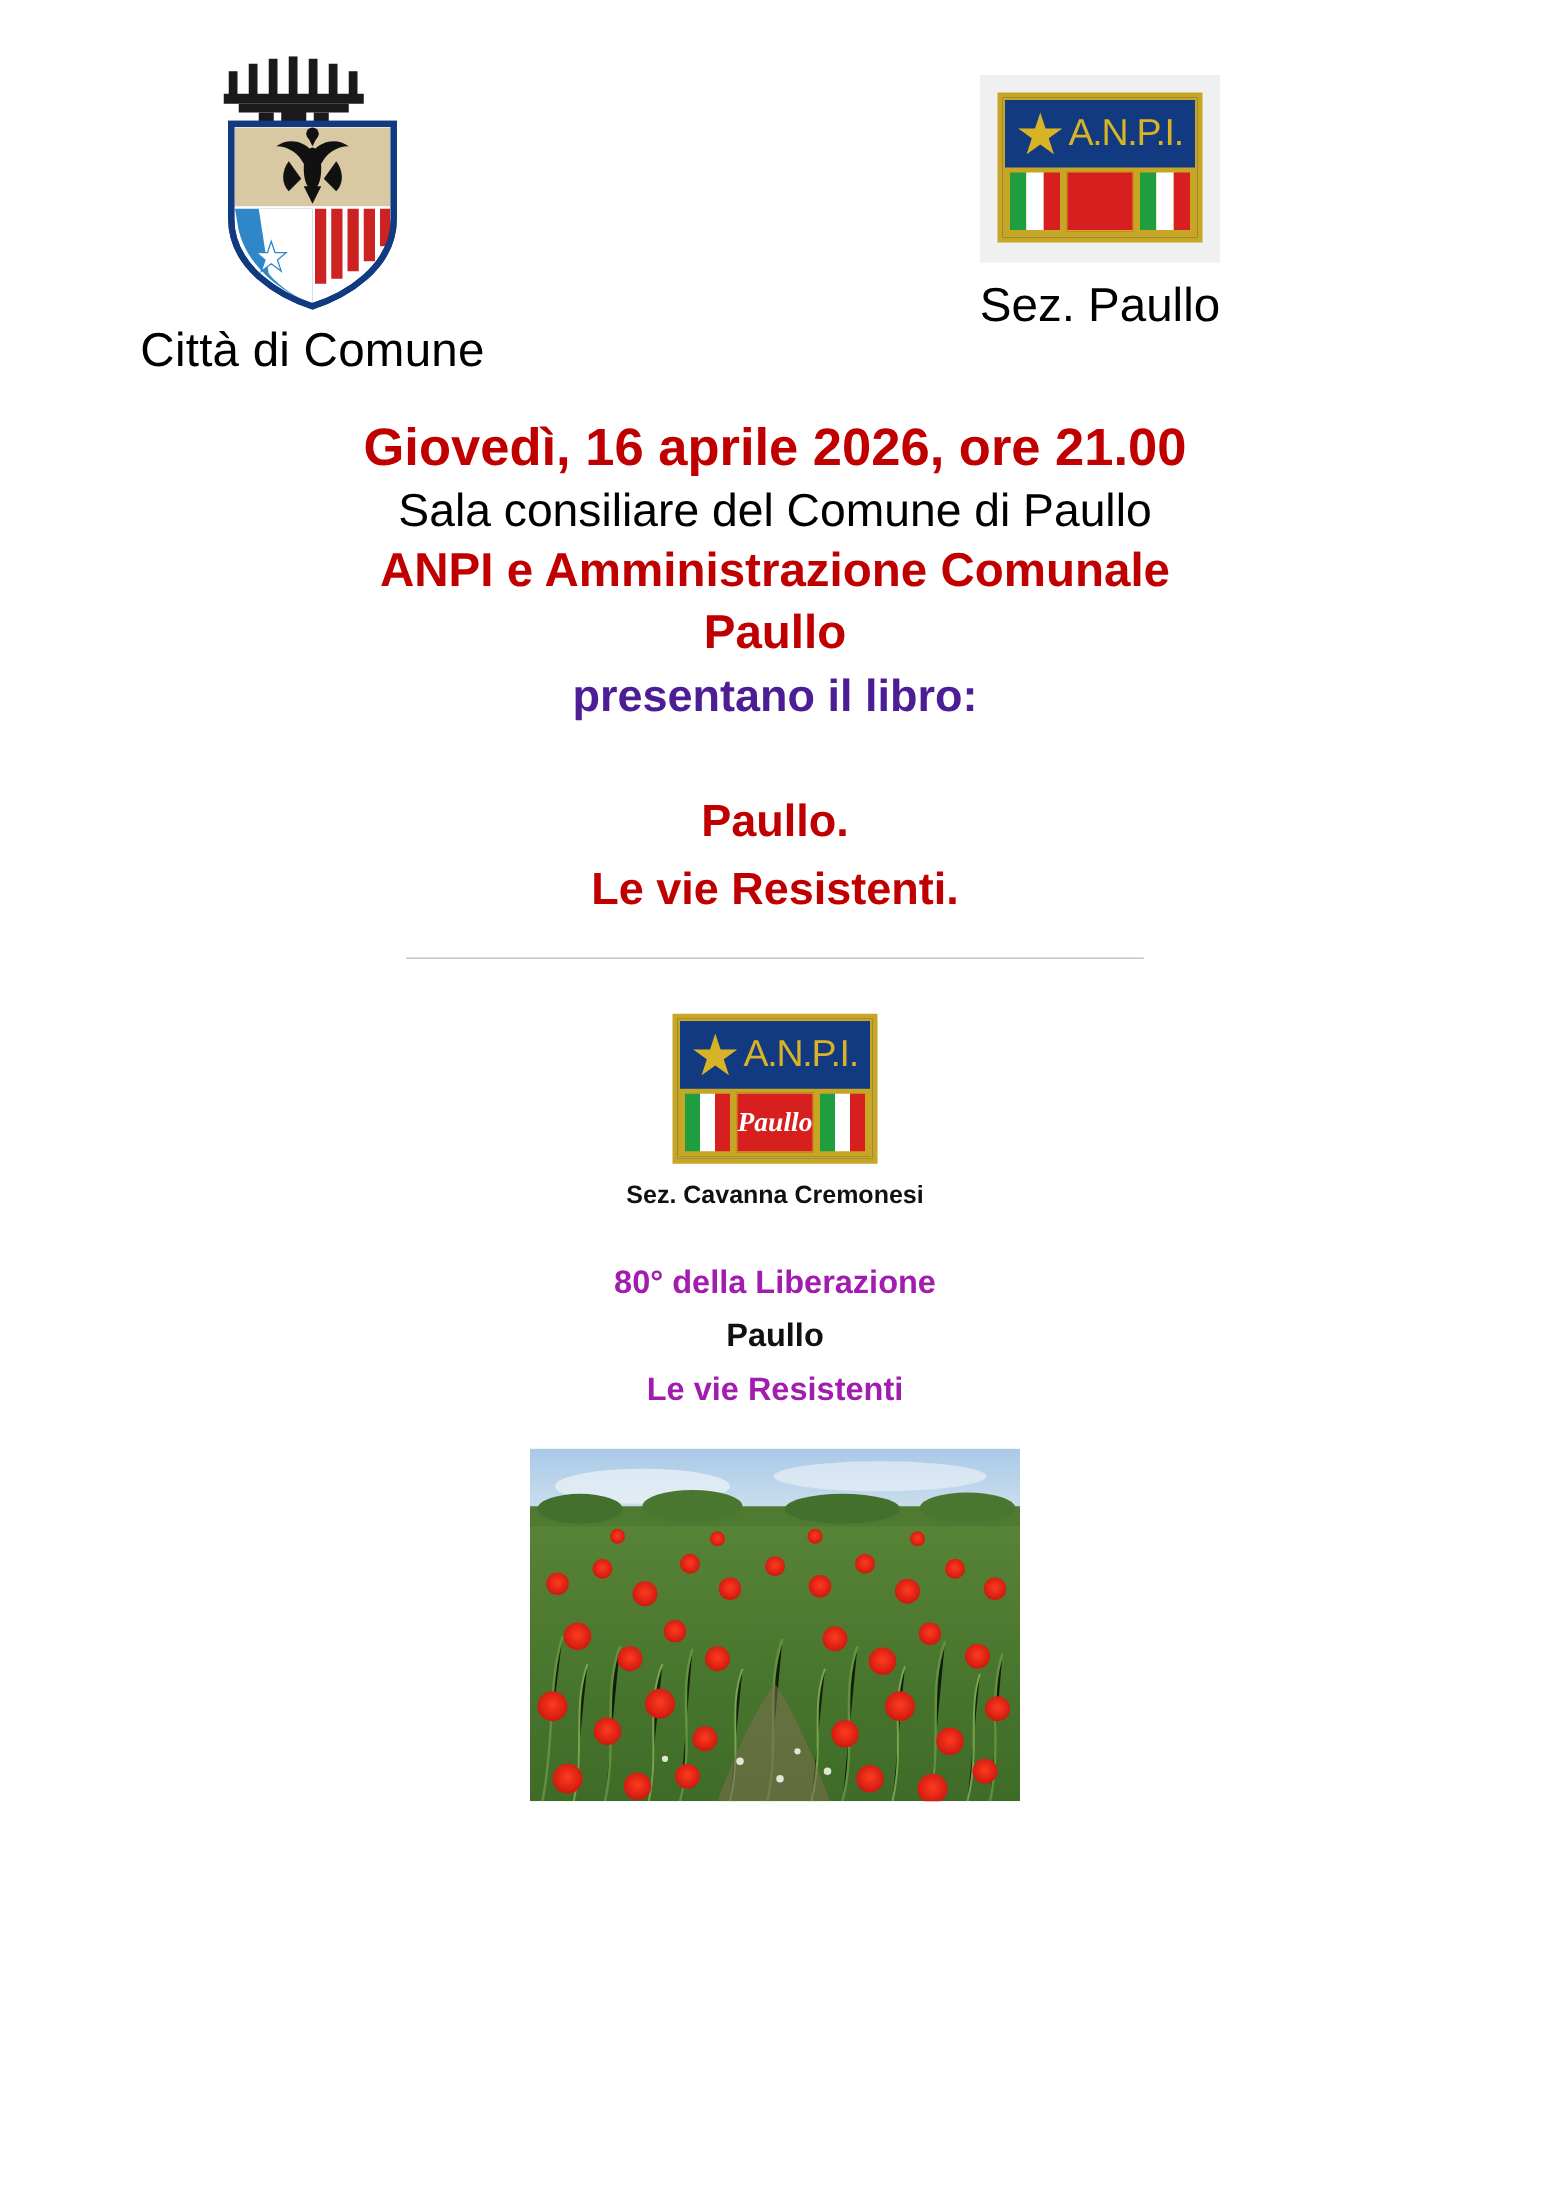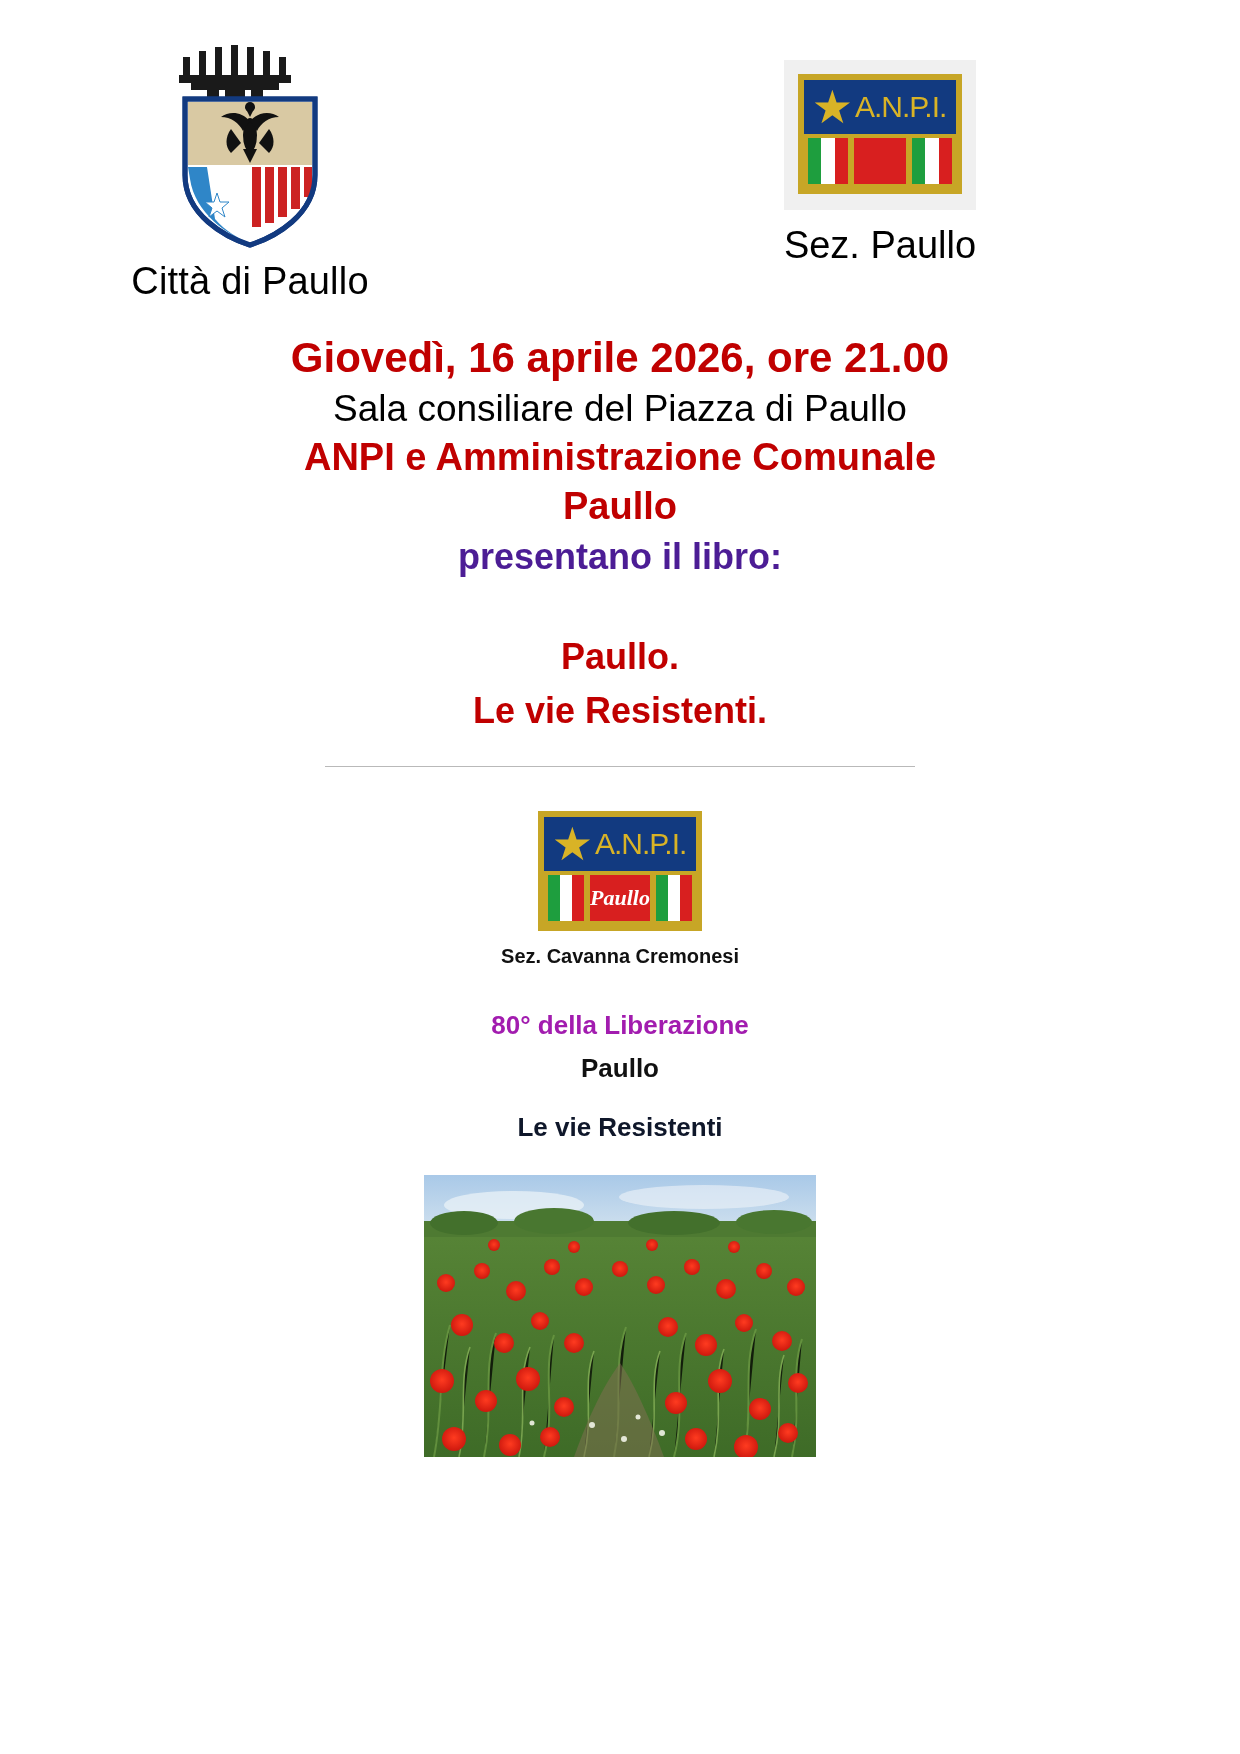--- a/index.html
+++ b/index.html
@@ -185,24 +185,24 @@
     font-size: 26px;
     margin-top: 42px;
   }
   .flyer-l2 {
     color: #111111;
     font-weight: bold;
     font-size: 26px;
     margin-top: 12px;
   }
   .flyer-l3 {
-    color: #0f172a;
+    color: #a21caf;
     font-weight: bold;
     font-size: 26px;
-    margin-top: 28px;
+    margin-top: 12px;
   }
 
   .photo-wrap {
     margin: 32px auto 0 auto;
     width: 392px;
     height: 282px;
     line-height: 0;
   }
 </style>
 </head>
@@ -251,21 +251,21 @@
         <g>
           <rect x="97" y="122" width="9" height="60" fill="#cc2222"></rect>
           <rect x="110" y="122" width="9" height="56" fill="#cc2222"></rect>
           <rect x="123" y="122" width="9" height="50" fill="#cc2222"></rect>
           <rect x="136" y="122" width="9" height="42" fill="#cc2222"></rect>
           <rect x="149" y="122" width="8" height="30" fill="#cc2222"></rect>
         </g>
         <path d="M30 54 L160 54 L160 130 C160 170 120 192 95 200 C70 192 30 170 30 130 Z" fill="none" stroke="#123a80" stroke-width="5"></path>
       </svg>
     </span>
-    <div class="crest-caption">Città di Paullo</div>
+    <div class="crest-caption">Città di Comune</div>
   </div>
 
   <div class="anpi-top-block">
     <div class="anpi-top-img">
       <div class="anpi-logo">
         <div class="anpi-logo-inner">
           <div class="anpi-title-row">
             <span class="anpi-star">★</span>
             <span class="anpi-word">A.N.P.I.</span>
           </div>
@@ -285,21 +285,21 @@
         </div>
       </div>
     </div>
     <div class="anpi-top-caption">Sez. Paullo</div>
   </div>
 
 </div>
 
 <div class="main-text">
   <p class="line-date">Giovedì, 16 aprile 2026, ore 21.00</p>
-  <p class="line-plain">Sala consiliare del Piazza di Paullo</p>
+  <p class="line-plain">Sala consiliare del Comune di Paullo</p>
   <p class="line-red-bold">ANPI  e Amministrazione Comunale</p>
   <p class="line-red-bold">Paullo</p>
   <p class="line-black-bold">presentano il libro:</p>
   <div class="spacer-sm"></div>
   <p class="book-title">Paullo.</p>
   <p class="book-subtitle">Le vie Resistenti.</p>
 </div>
 
 <div class="divider"></div>
 

